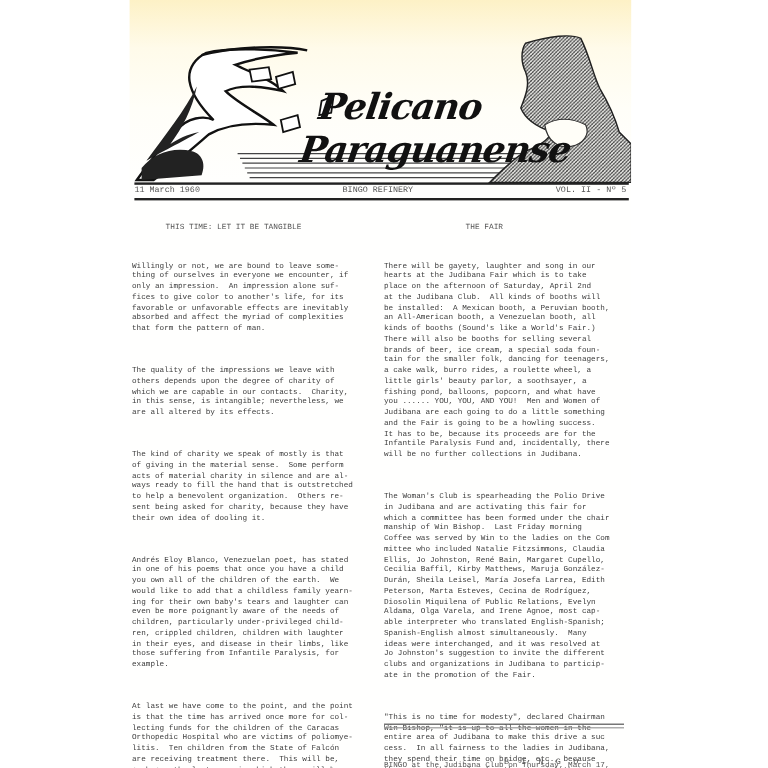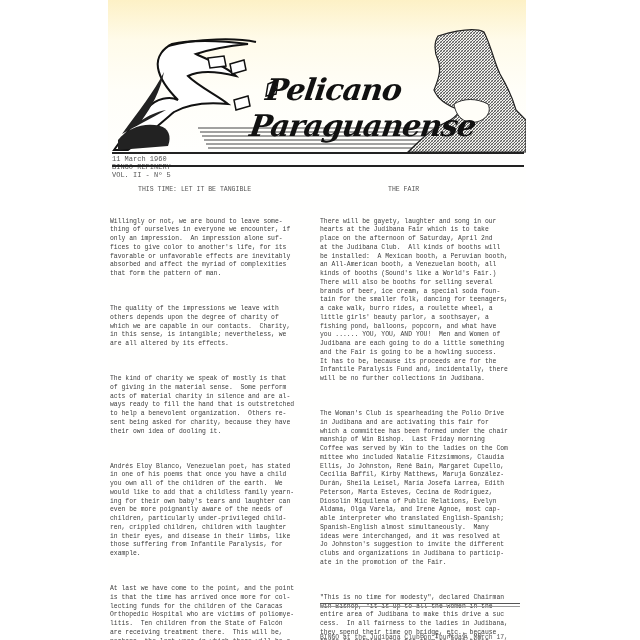--- a/index.html
+++ b/index.html
@@ -19,21 +19,21 @@
   .masthead svg { position: absolute; left: 0; top: 0; }
   .title-line {
     position: absolute; font-family: "DejaVu Serif", serif; font-style: italic; font-weight: bold;
     color: #111; letter-spacing: -1px; transform: skewX(-8deg);
   }
   .title1 { left: 158px; top: 72px; font-size: 30px; }
   .title2 { left: 142px; top: 108px; font-size: 30px; }
   .rule { position: absolute; left: 4px; width: 412px; background: #222; }
   .dateline {
     position: absolute; left: 4px; top: 155px; width: 410px; height: 10px;
-    font-size: 7px; color: #555; display: flex;  flex-direction: column;
+    font-size: 7px; color: #555; display: flex; justify-content: space-between;
   }
   .heads { position: absolute; top: 186px; left: 0; width: 418px; font-size: 6.5px; color: #555; }
   .head-left { position: absolute; left: 30px; }
   .head-right { position: absolute; left: 280px; }
   .col {
     position: absolute; top: 200px; font-size: 6.4px; line-height: 8.75px; color: #3c3c3c;
     white-space: pre; 
   }
   .col-left { left: 2px; width: 200px; }
   .col-right { left: 212px; width: 205px; }

